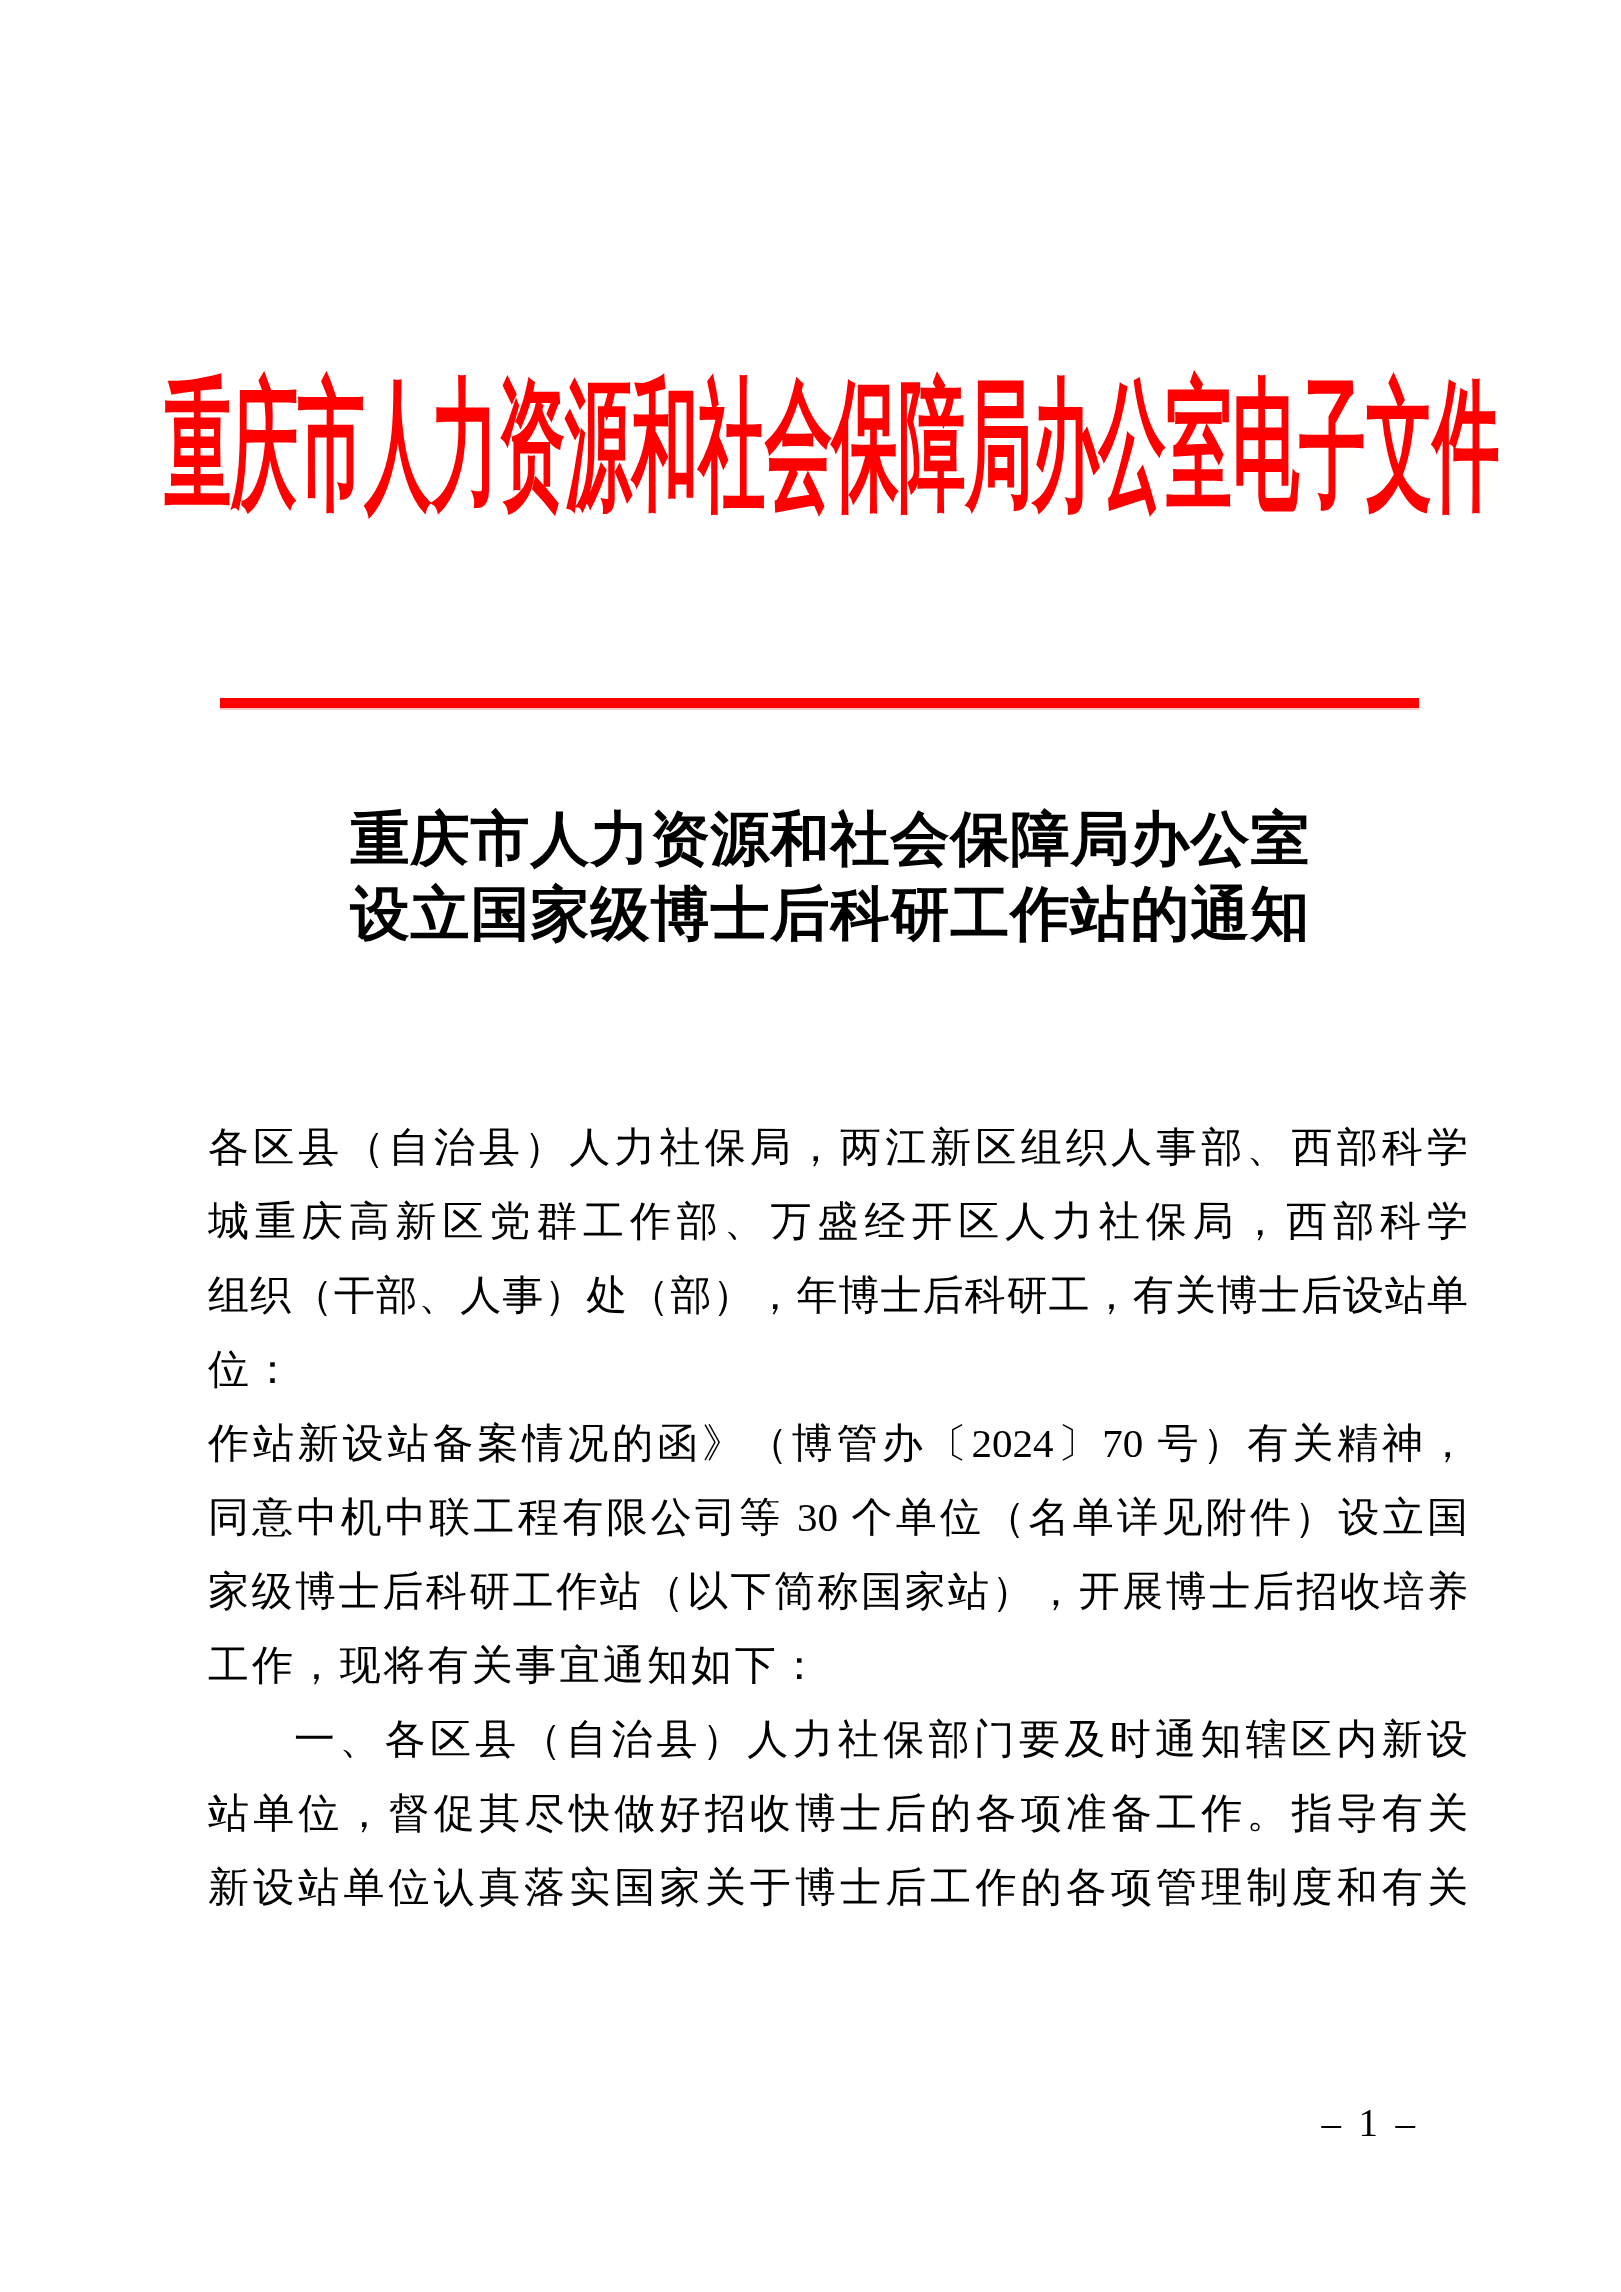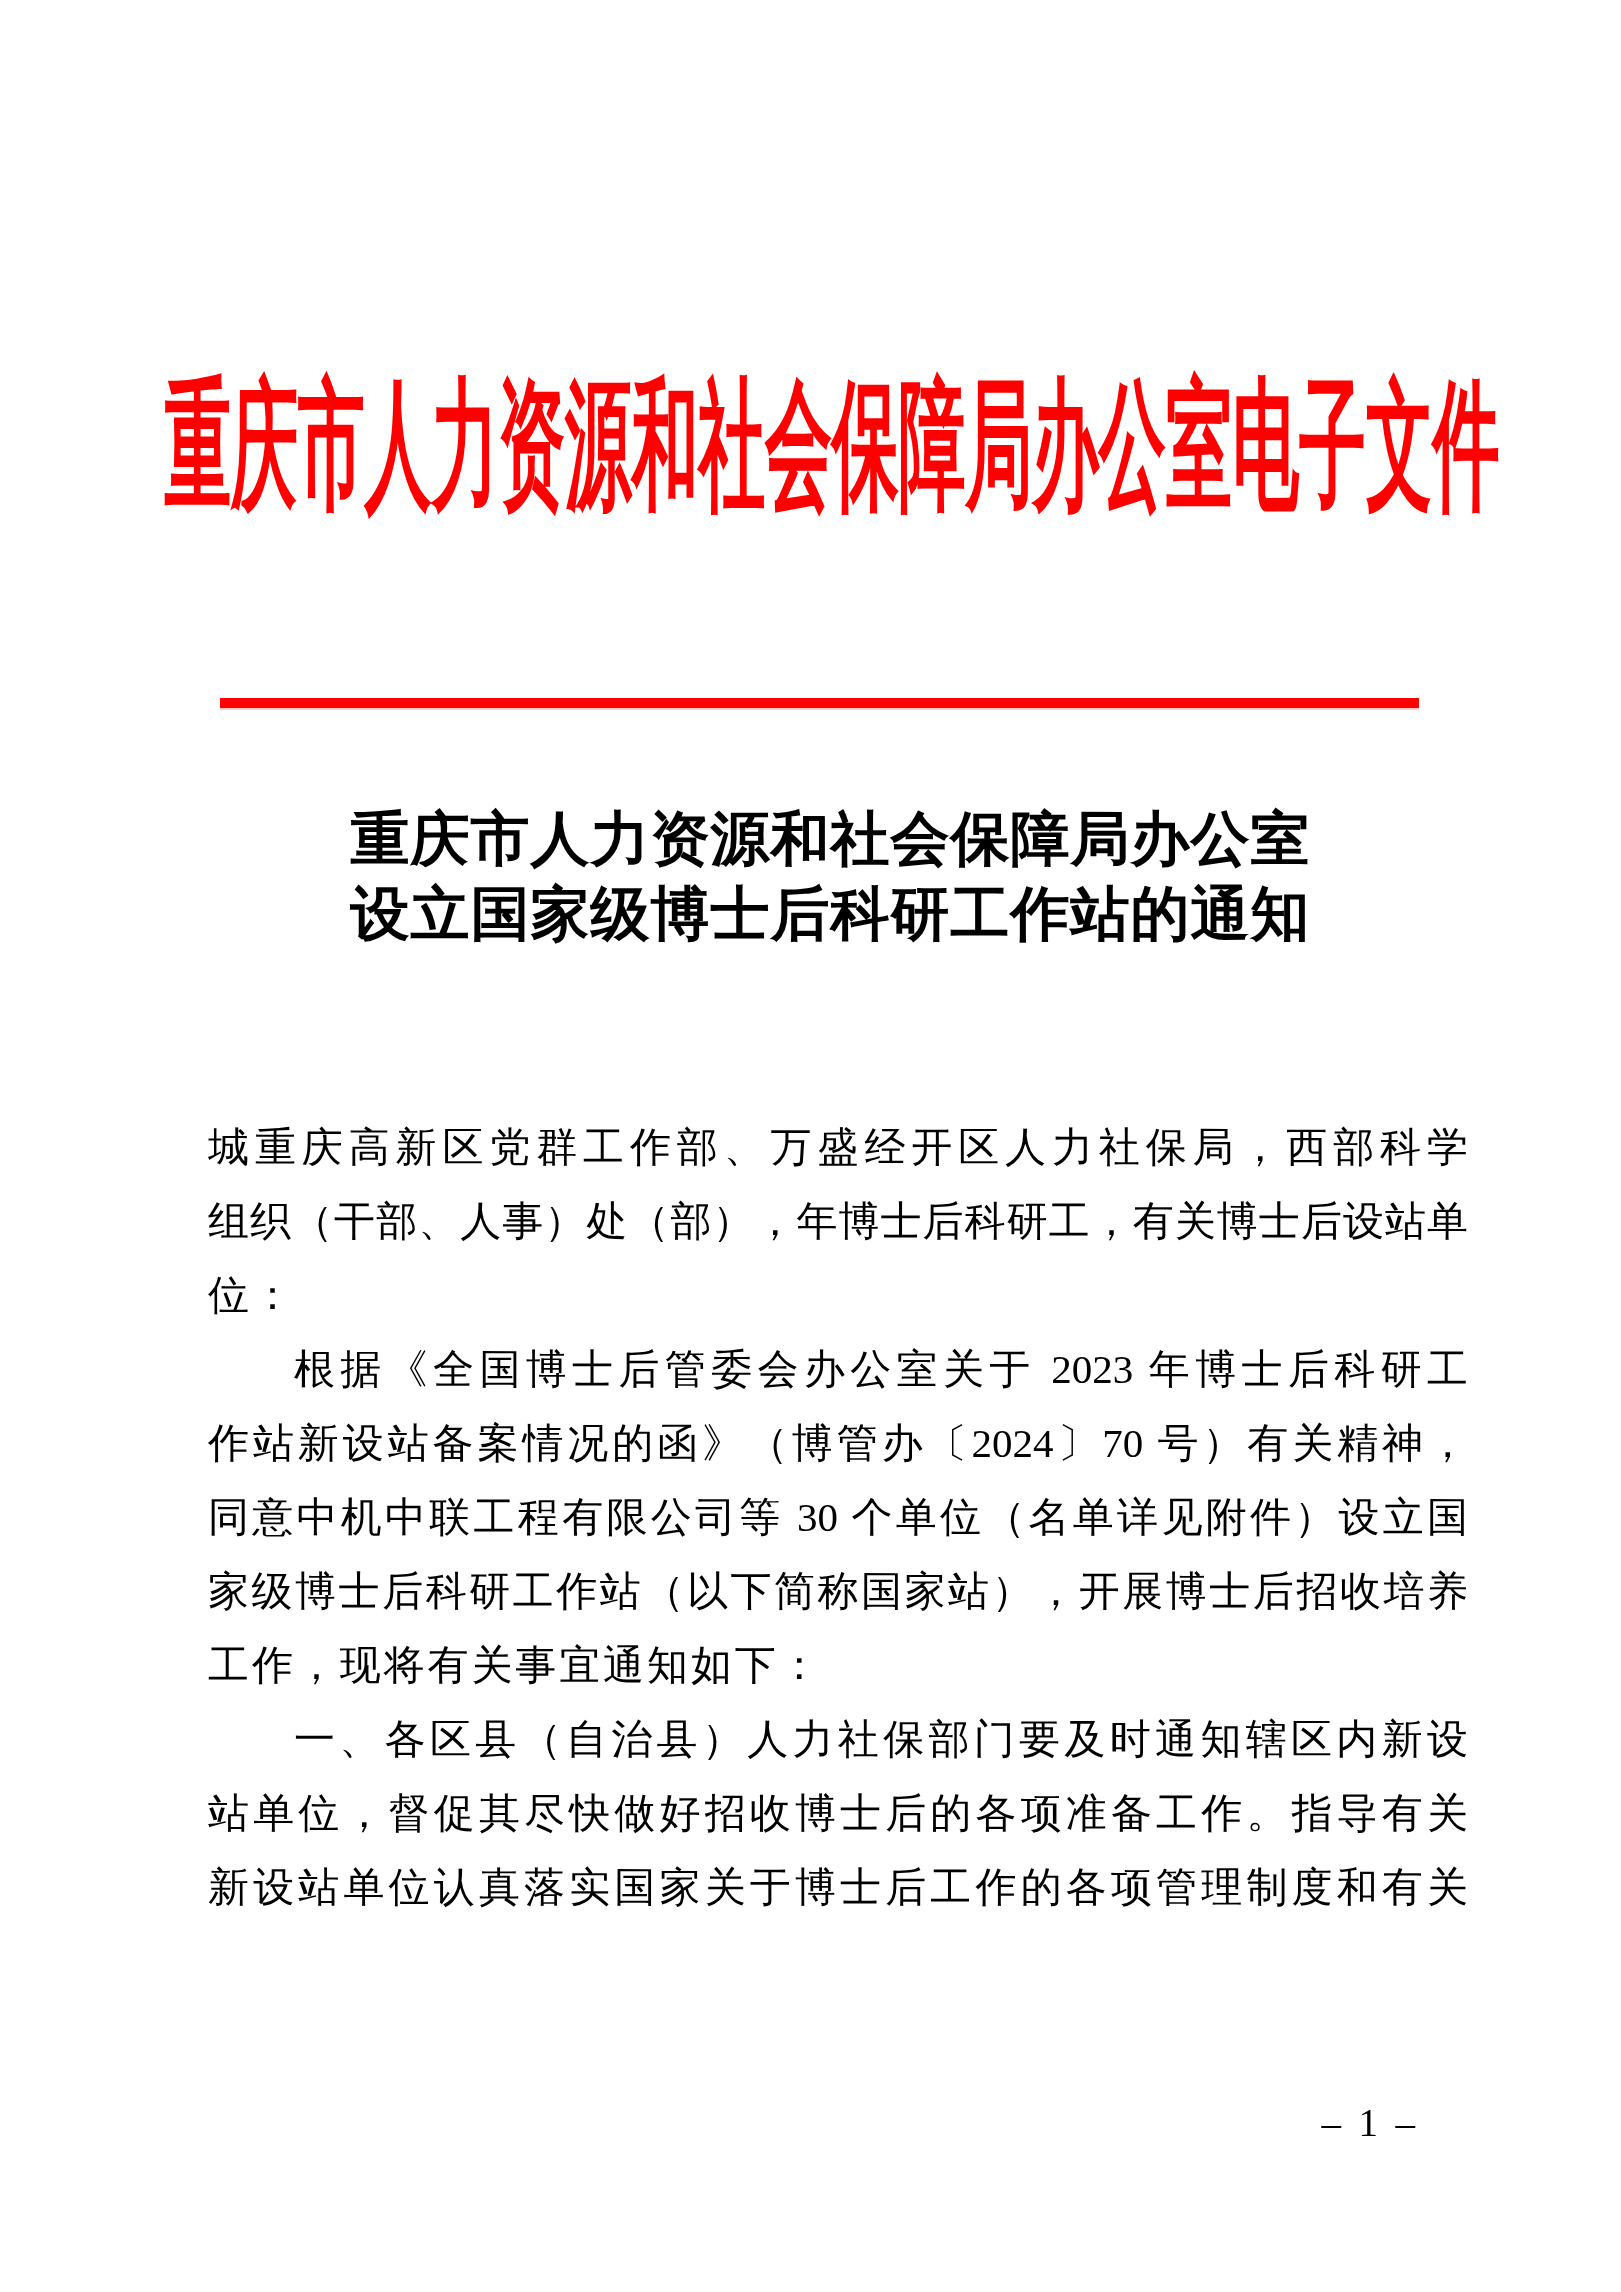--- a/index.html
+++ b/index.html
@@ -124,24 +124,24 @@
 
 
   <div class="red-rule"></div>
 
   <div class="doc-title">
     <div>重庆市人力资源和社会保障局办公室</div>
     <div>设立国家级博士后科研工作站的通知</div>
   </div>
 
   <div class="body-text">
+    <div class="body-line fill">各区县（自治县）人力社保局，两江新区组织人事部、西部科学</div>
     <div class="body-line fill">城重庆高新区党群工作部、万盛经开区人力社保局，西部科学</div>
     <div class="body-line fill">组织（干部、人事）处（部），年博士后科研工，有关博士后设站单</div>
     <div class="body-line">位：</div>
-    <div class="body-line fill indent">根据《全国博士后管委会办公室关于 2023 年博士后科研工</div>
     <div class="body-line fill">作站新设站备案情况的函》（博管办〔2024〕70 号）有关精神，</div>
     <div class="body-line fill">同意中机中联工程有限公司等 30 个单位（名单详见附件）设立国</div>
     <div class="body-line fill">家级博士后科研工作站（以下简称国家站），开展博士后招收培养</div>
     <div class="body-line">工作，现将有关事宜通知如下：</div>
     <div class="body-line fill indent">一、各区县（自治县）人力社保部门要及时通知辖区内新设</div>
     <div class="body-line fill">站单位，督促其尽快做好招收博士后的各项准备工作。指导有关</div>
     <div class="body-line fill">新设站单位认真落实国家关于博士后工作的各项管理制度和有关</div>
   </div>
 
   <div class="page-number">– 1 –</div>

